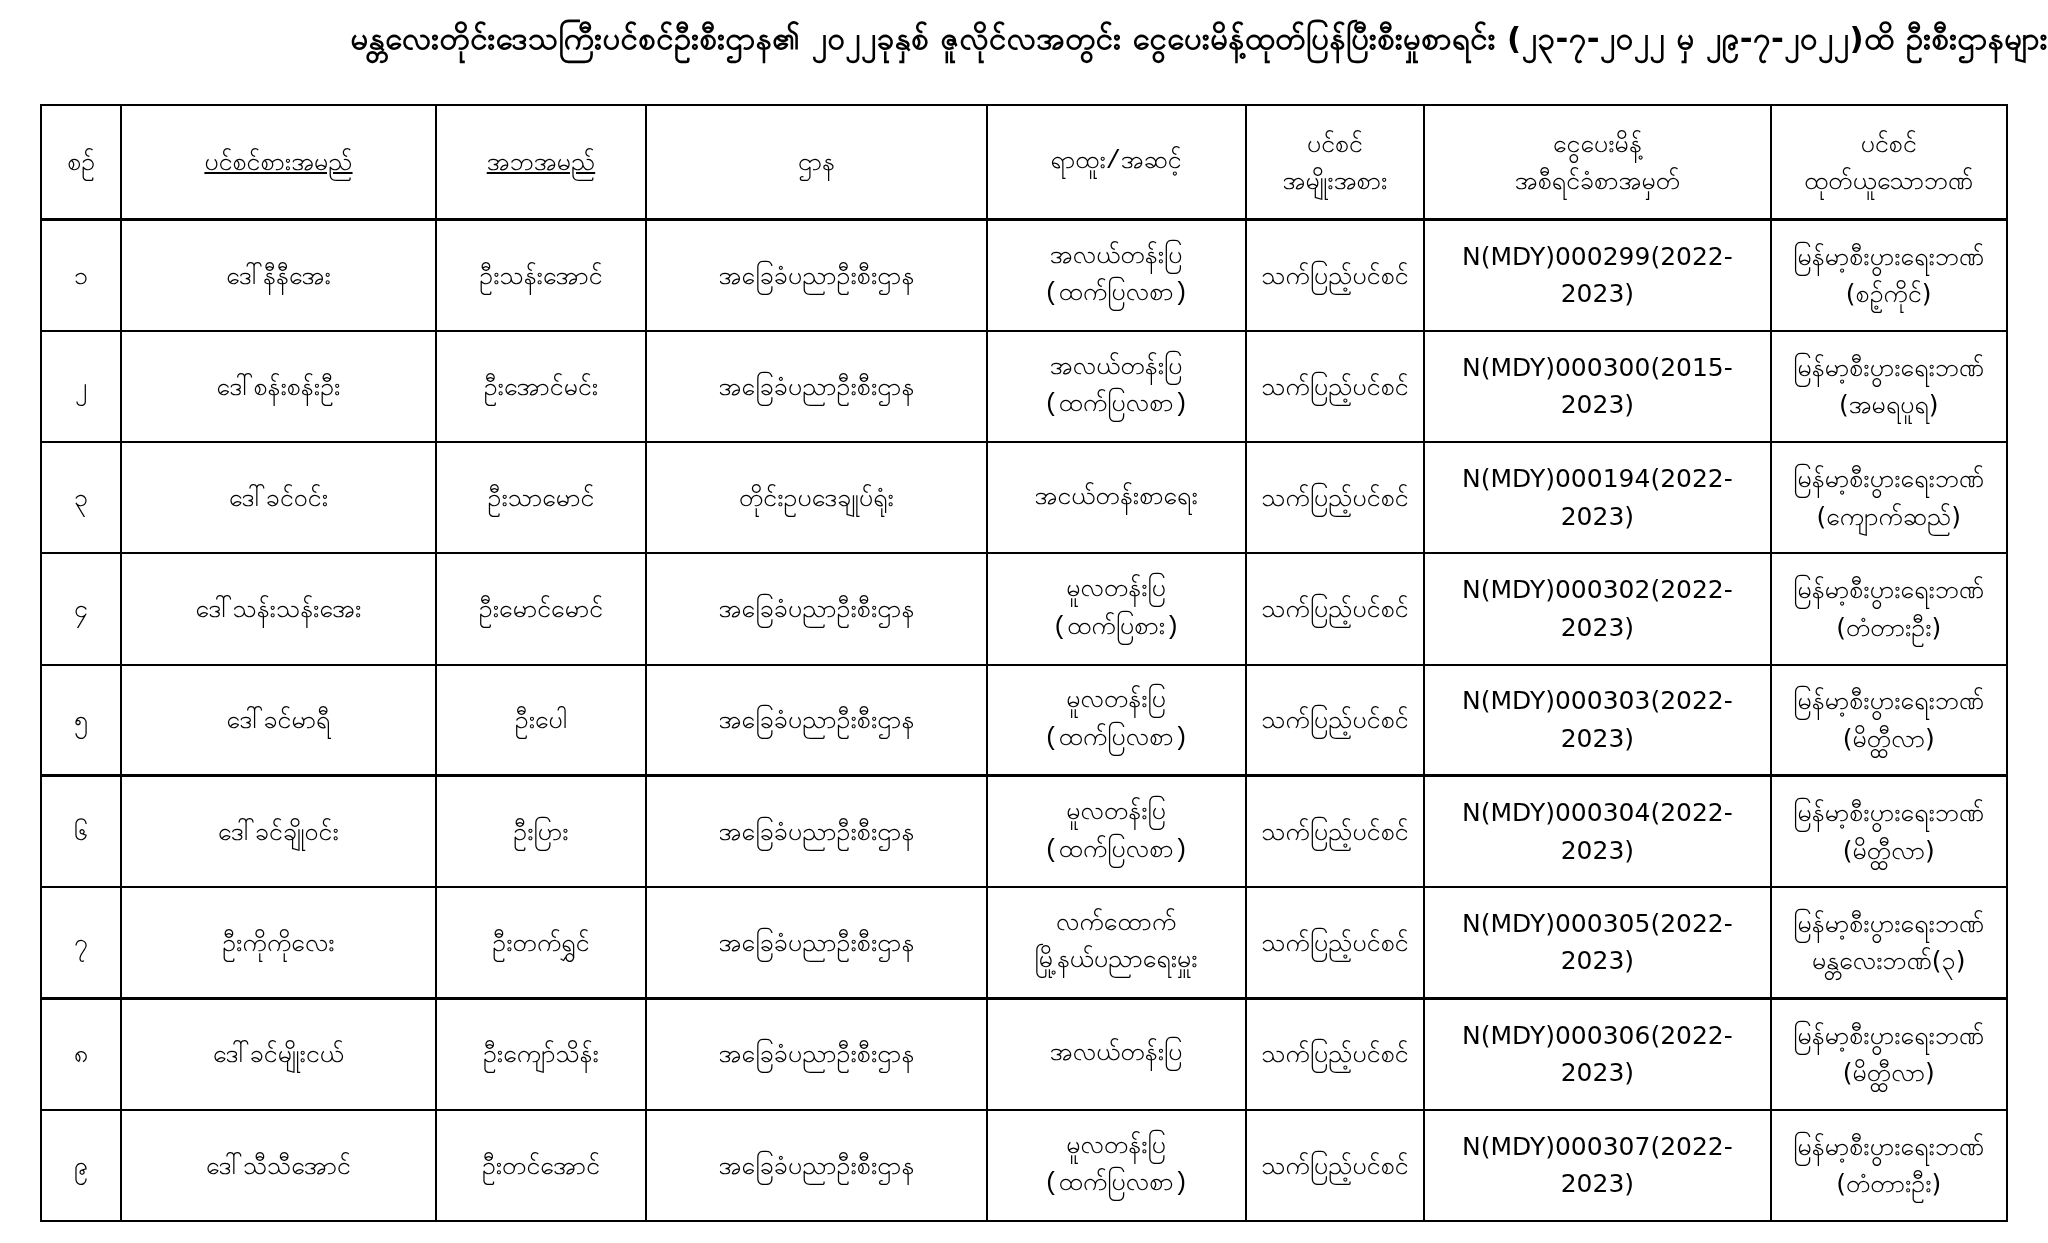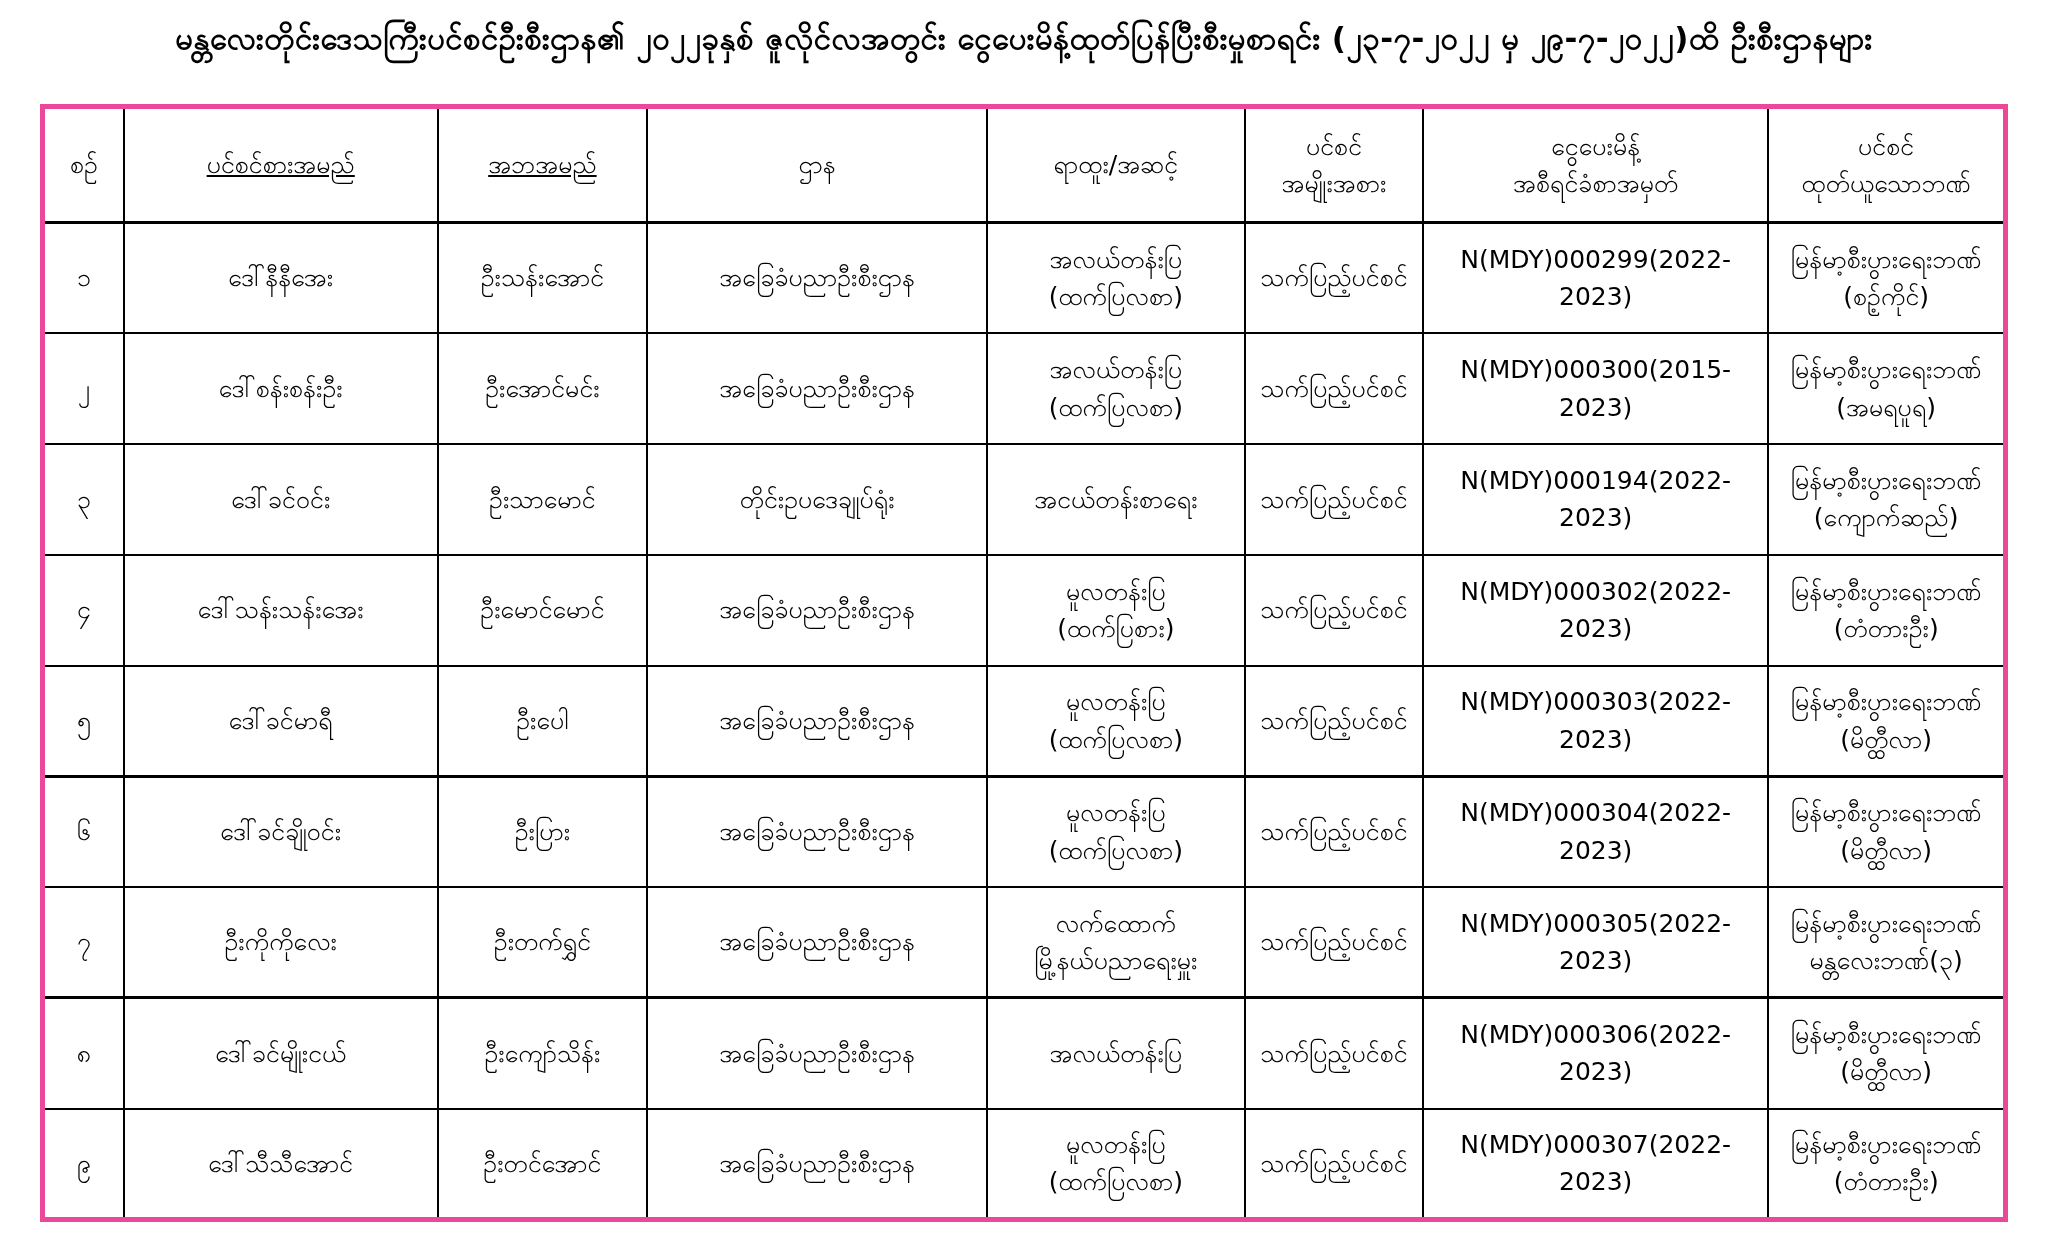--- a/index.html
+++ b/index.html
@@ -16,21 +16,21 @@
     width: 2048px;
     height: 1243px;
     background: #ffffff;
     overflow: hidden;
   }
   .title {
     position: absolute;
     top: 14px;
     left: 0;
     width: 100%;
-    text-align: center;
+    text-align: right;
     font-size: 31px;
     font-weight: bold;
     line-height: 1.6;
     white-space: nowrap;
     letter-spacing: 0.5px;
   }
   table.pension-table {
     position: absolute;
     top: 104px;
     left: 40px;
@@ -46,38 +46,38 @@
     padding: 2px 6px;
     font-size: 25px;
     line-height: 1.5;
     vertical-align: middle;
     text-align: center;
     white-space: pre-line;
     overflow: hidden;
     font-weight: normal;
   }
   table.pension-table {
-    border: 5px solid #ec4899;
+    border: 2px solid #ec4899;
   }
   table.pension-table thead th {
     height: 108px;
     border-bottom: 3px solid #000000;
   }
   table.pension-table tbody tr {
     height: 100px;
   }
   table.pension-table tbody tr.thick-top td {
     border-top: 3px solid #000000;
   }
   
   .col-no               { width: 3.6%; }
   .col-pensioner_name   { width: 16.2%; text-align: left; }
   .col-father_name      { width: 10.6%; text-align: left; }
   .col-department       { width: 17.6%; }
-  .col-position         { width: 13.2%; }
+  .col-position         { width: 13.2%; font-family: Liberation Mono, monospace; }
   .col-pension_type     { width: 8.9%; }
   .col-payment_order_no { width: 17.9%; }
   .col-bank             { width: 12.0%; }
   td.col-pensioner_name { padding-left: 22px; }
   td.col-father_name    { padding-left: 18px; }
   th.col-pensioner_name,
   th.col-father_name    { text-align: center; padding-left: 6px; text-decoration: underline; }
 </style>
 </head>
 <body>

